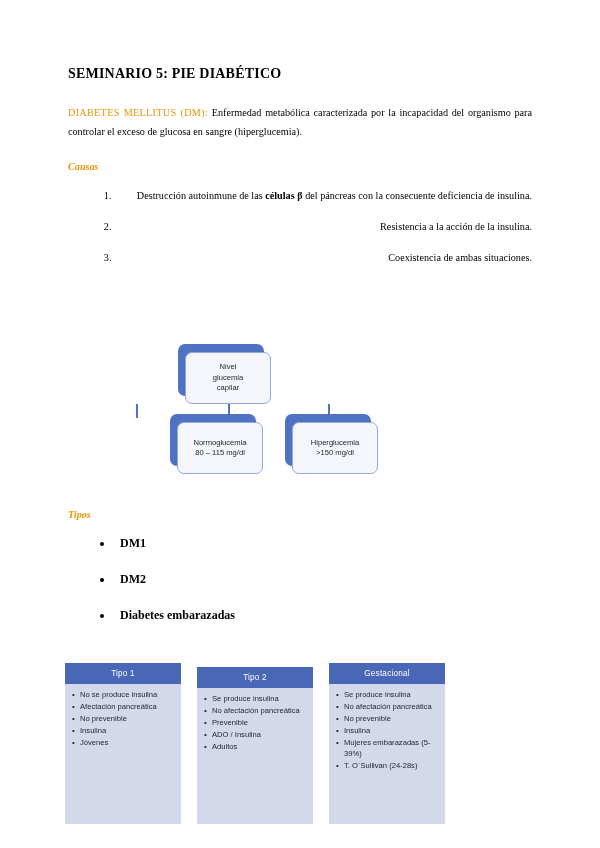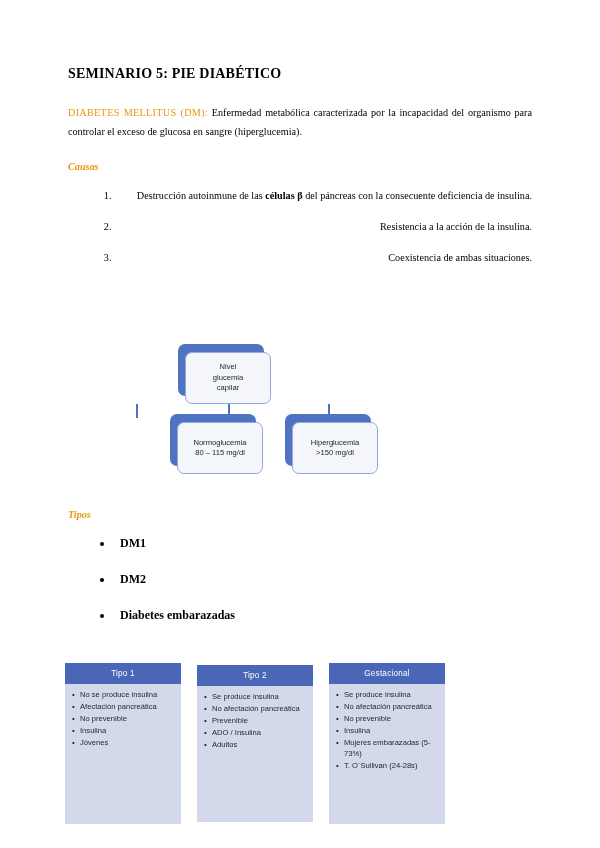--- a/index.html
+++ b/index.html
@@ -145,21 +145,21 @@
   .conn-v-c    { left: 250px; top: 60px; width: 2px; height: 14px; }
 
   
   .compare {
     position: absolute;
     left: 65px;
     top: 663px;
     width: 380px;
     display: flex;
     gap: 16px;
-    align-items: center;
+    align-items: flex-end;
   }
   .col {
     width: 116px;
     display: flex;
     flex-direction: column;
   }
   .col-head {
     background: #4A66B7;
     color: #ffffff;
     font-family: "Liberation Sans", "DejaVu Sans", sans-serif;
@@ -281,21 +281,21 @@
     </div>
 
     <div class="col col-3">
       <div class="col-head">Gestacional</div>
       <div class="col-body">
         <ul>
           <li>Se produce insulina</li>
           <li>No afectación pancreática</li>
           <li>No prevenible</li>
           <li>Insulina</li>
-          <li>Mujeres embarazadas (5-73%)</li>
+          <li>Mujeres embarazadas (5-39%)</li>
           <li>T. O´Sullivan (24-28s)</li>
         </ul>
       </div>
     </div>
 
   </div>
 
 </div>
 
 </body></html>

